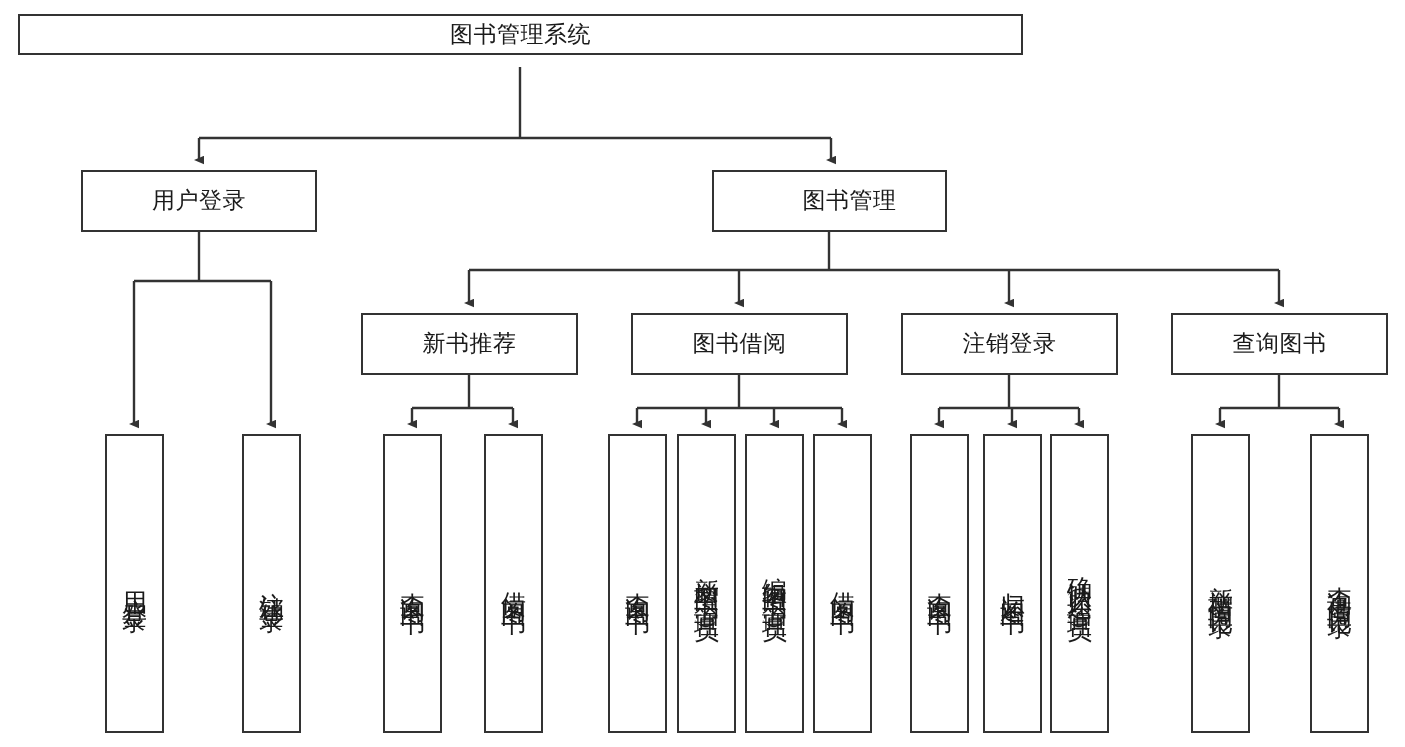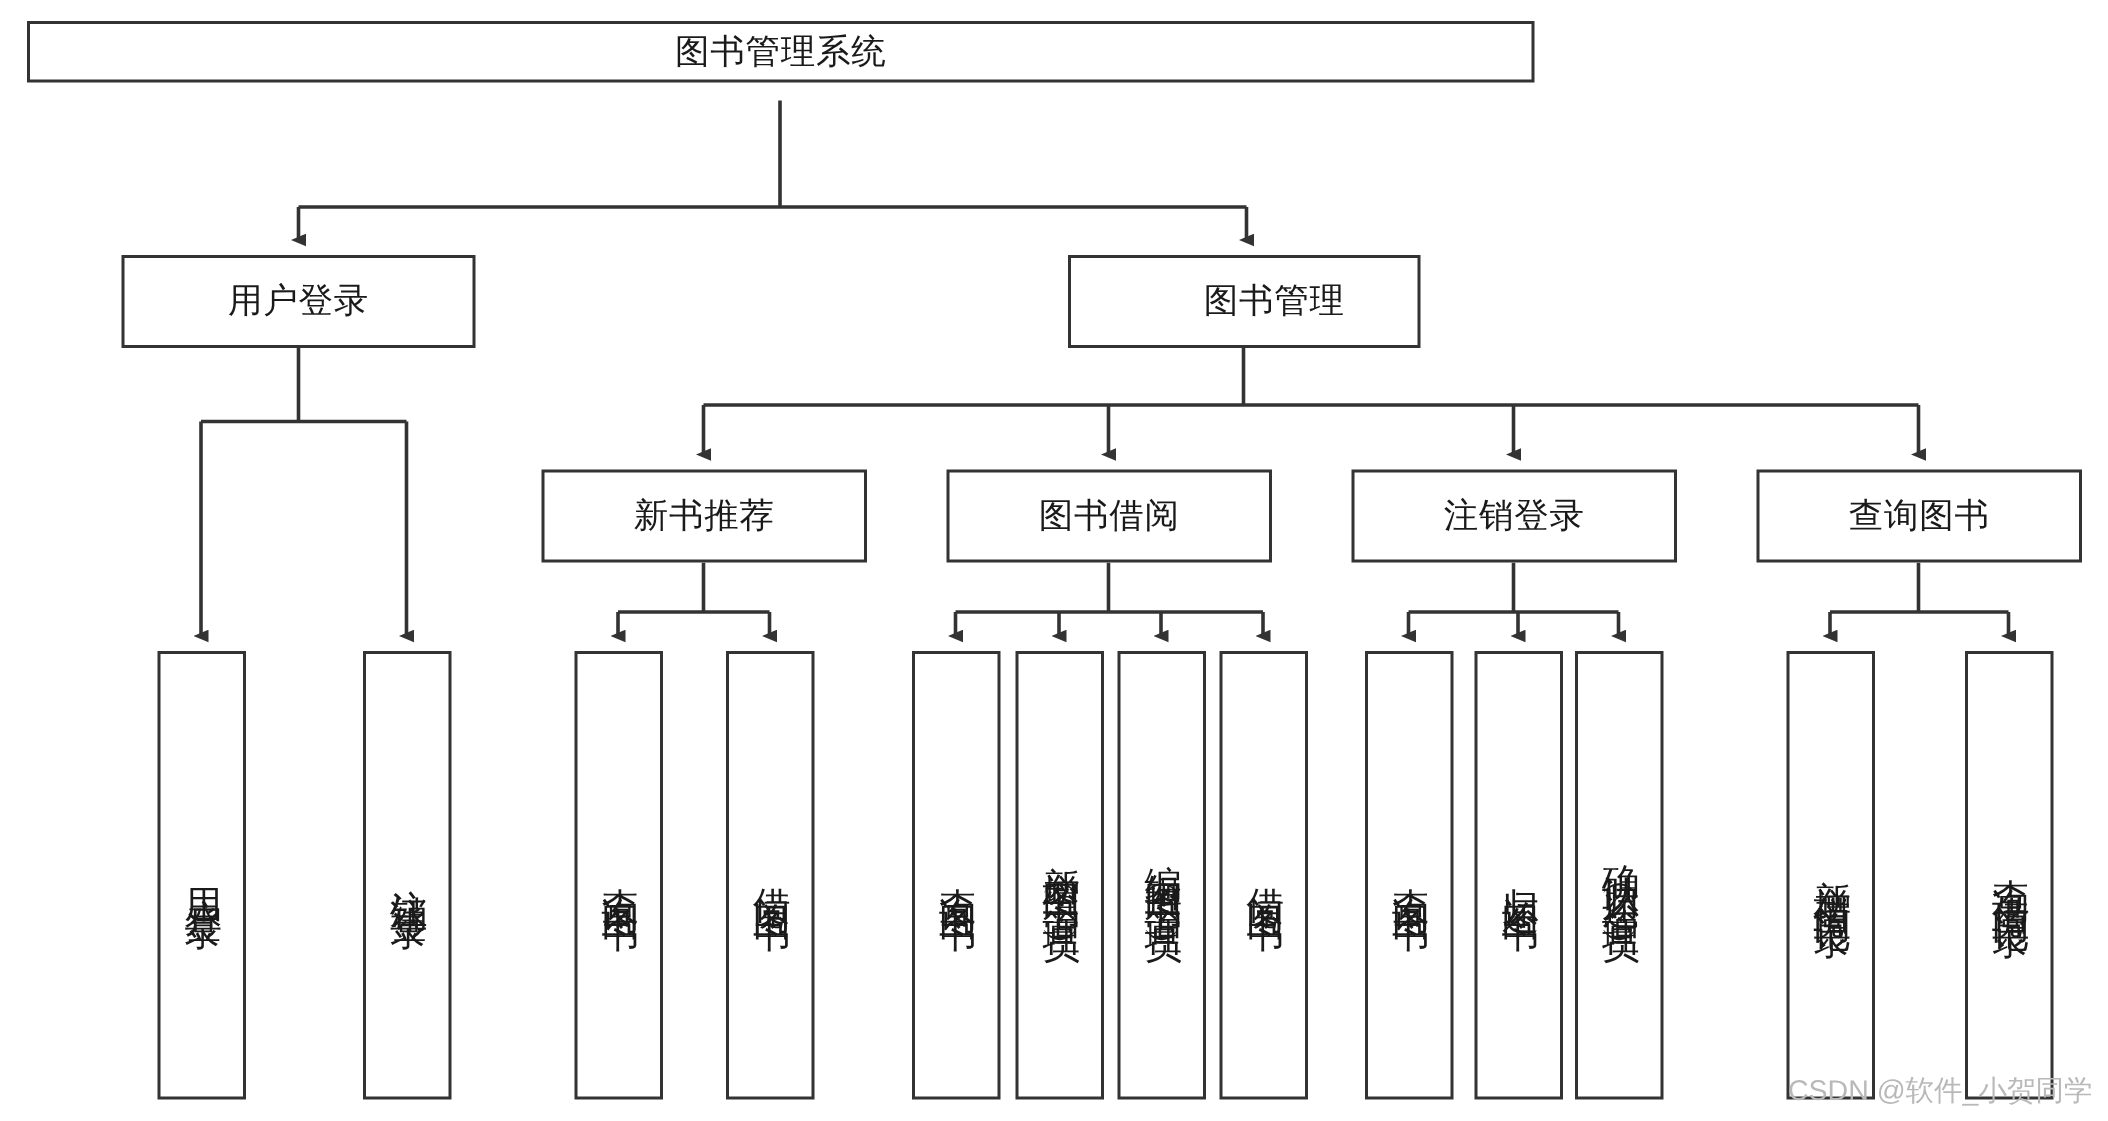--- a/index.html
+++ b/index.html
@@ -189,15 +189,14 @@
     <span class="label">确认归还（管理员）</span>
   </div>
 
   <div class="node vert" style="left:1191px; top:434px; width:59px; height:299px;">
     <span class="label">新增借阅记录</span>
   </div>
   <div class="node vert" style="left:1310px; top:434px; width:59px; height:299px;">
     <span class="label">查询借阅记录</span>
   </div>
 
-  <div class="watermark" style="left:1192px; top:714px;">CSDN @软件_小贺同学</div>
 
 </div>
 
 </body></html>

